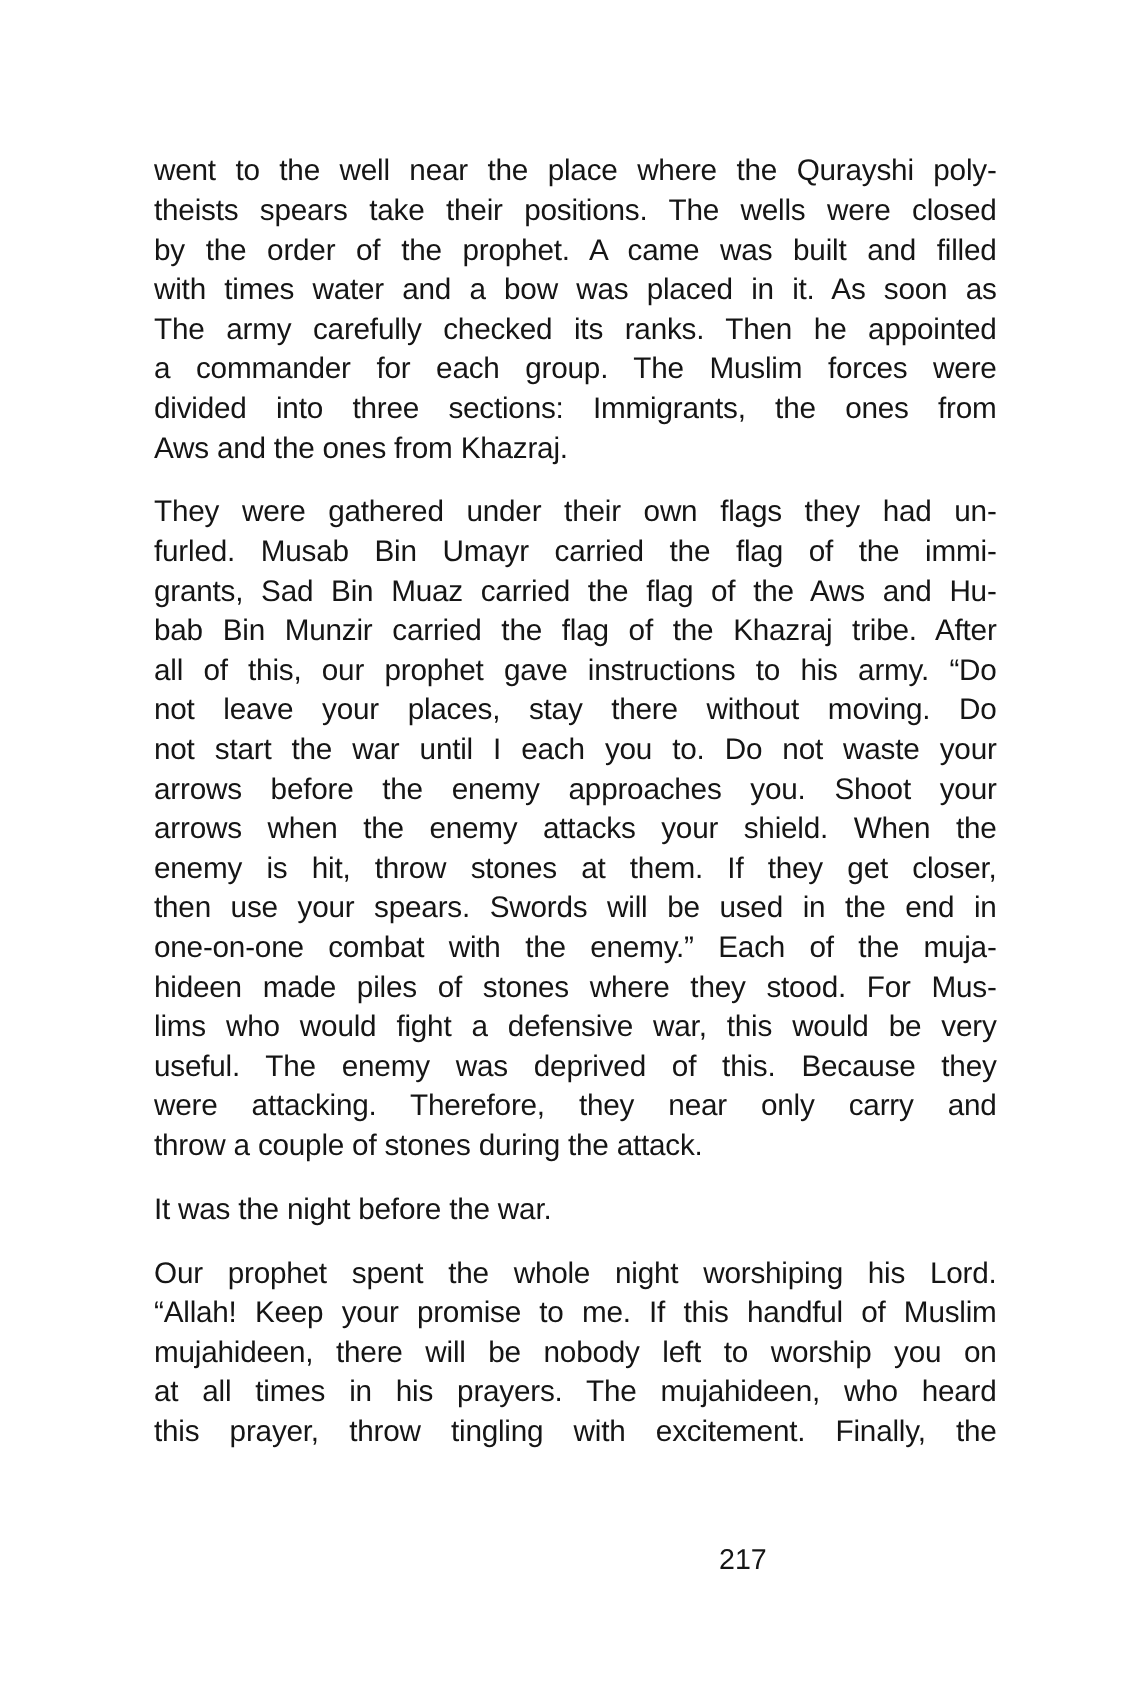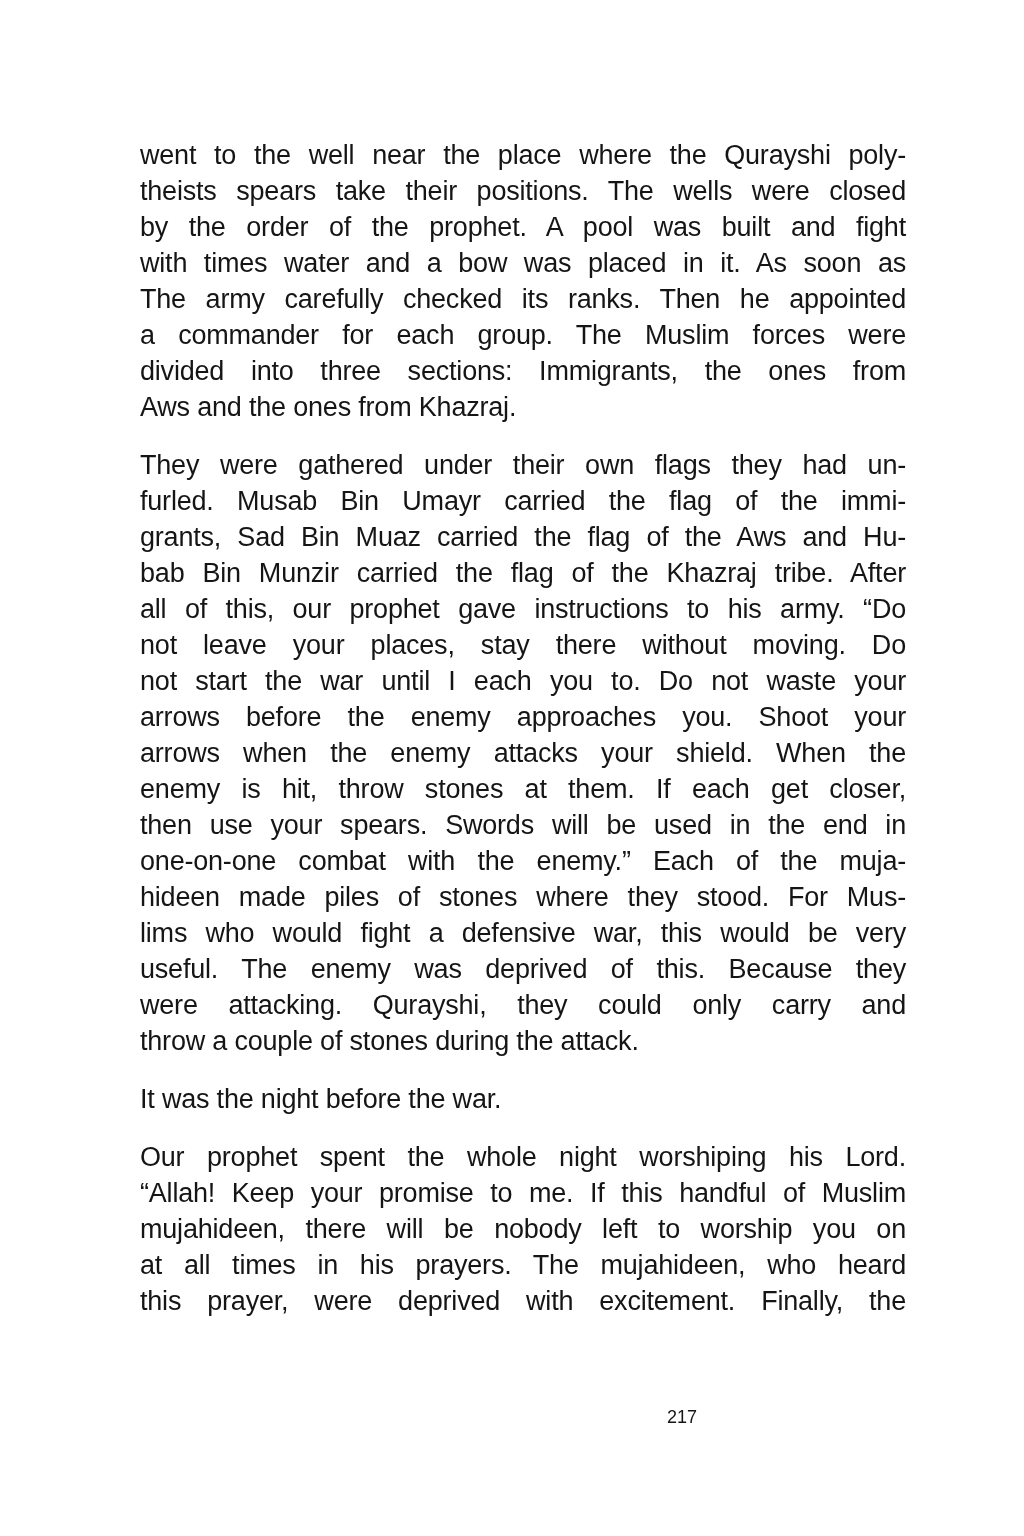--- a/index.html
+++ b/index.html
@@ -34,73 +34,73 @@
     white-space: normal;
   }
   .line.last {
     text-align: center;
     text-align-last: left;
   }
   .page-number {
     position: absolute;
     top: 1402px;
     right: 119px;
-    font-size: 18px;
+    font-size: 26px;
     line-height: 30px;
     color: #151515;
     text-align: right;
   }
 </style>
 </head>
 <body>
 
 <div class="page">
 
   <div class="text-block">
 
     <div class="paragraph">
       <div class="line">went to the well near the place where the Qurayshi poly-</div>
       <div class="line">theists spears take their positions. The wells were closed</div>
-      <div class="line">by the order of the prophet. A pool was built and fight</div>
+      <div class="line">by the order of the prophet. A came was built and filled</div>
       <div class="line">with times water and a bow was placed in it. As soon as</div>
       <div class="line">The army carefully checked its ranks. Then he appointed</div>
       <div class="line">a commander for each group. The Muslim forces were</div>
       <div class="line">divided into three sections: Immigrants, the ones from</div>
       <div class="line last">Aws and the ones from Khazraj.</div>
     </div>
 
     <div class="paragraph">
       <div class="line">They were gathered under their own flags they had un-</div>
       <div class="line">furled. Musab Bin Umayr carried the flag of the immi-</div>
       <div class="line">grants, Sad Bin Muaz carried the flag of the Aws and Hu-</div>
       <div class="line">bab Bin Munzir carried the flag of the Khazraj tribe. After</div>
       <div class="line">all of this, our prophet gave instructions to his army. “Do</div>
       <div class="line">not leave your places, stay there without moving. Do</div>
       <div class="line">not start the war until I each you to. Do not waste your</div>
       <div class="line">arrows before the enemy approaches you. Shoot your</div>
       <div class="line">arrows when the enemy attacks your shield. When the</div>
-      <div class="line">enemy is hit, throw stones at them. If each get closer,</div>
+      <div class="line">enemy is hit, throw stones at them. If they get closer,</div>
       <div class="line">then use your spears. Swords will be used in the end in</div>
       <div class="line">one-on-one combat with the enemy.” Each of the muja-</div>
       <div class="line">hideen made piles of stones where they stood. For Mus-</div>
       <div class="line">lims who would fight a defensive war, this would be very</div>
       <div class="line">useful. The enemy was deprived of this. Because they</div>
-      <div class="line">were attacking. Qurayshi, they could only carry and</div>
+      <div class="line">were attacking. Therefore, they near only carry and</div>
       <div class="line last">throw a couple of stones during the attack.</div>
     </div>
 
     <div class="paragraph">
       <div class="line last">It was the night before the war.</div>
     </div>
 
     <div class="paragraph">
       <div class="line">Our prophet spent the whole night worshiping his Lord.</div>
       <div class="line">“Allah! Keep your promise to me. If this handful of Muslim</div>
       <div class="line">mujahideen, there will be nobody left to worship you on</div>
       <div class="line">at all times in his prayers. The mujahideen, who heard</div>
-      <div class="line">this prayer, were deprived with excitement. Finally, the</div>
+      <div class="line">this prayer, throw tingling with excitement. Finally, the</div>
     </div>
 
   </div>
 
   <div class="page-number">217</div>
 
 </div>
 
 </body></html>

